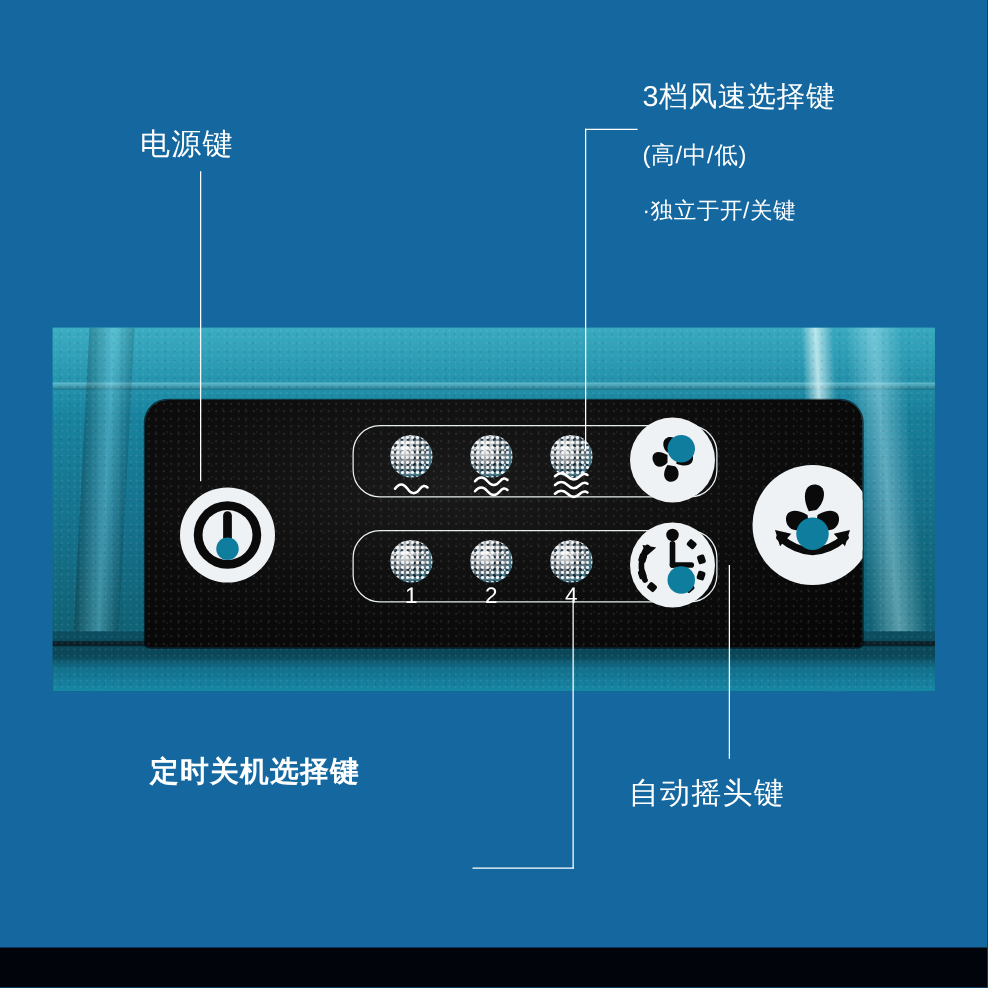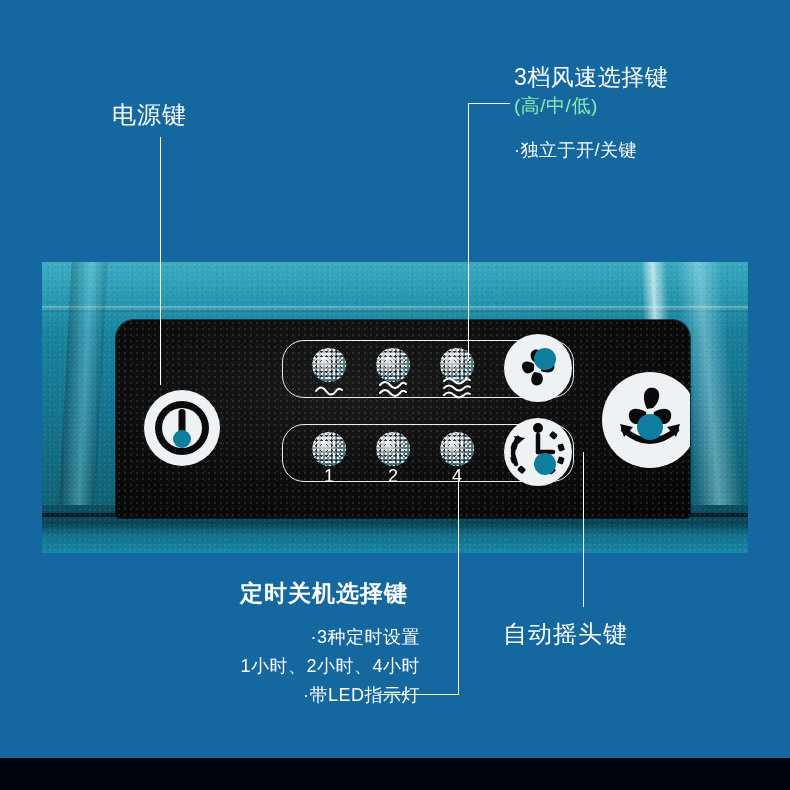--- a/index.html
+++ b/index.html
@@ -21,26 +21,26 @@
     background:#02040c;
   }
 
   
   .lbl{position:absolute;color:#ffffff;white-space:nowrap;}
   .lbl-power{left:112px;top:99px;font-size:24px;letter-spacing:1px;}
   .lbl-osc{left:503px;top:618px;font-size:24px;letter-spacing:1px;}
 
   .block-speed{position:absolute;left:514px;top:62px;}
   .block-speed .title{font-size:23px;font-weight:normal;color:#fff;letter-spacing:.5px;}
-  .block-speed .sub{font-size:19px;color:#86efac;margin-top:0;letter-spacing:.5px;}
+  .block-speed .sub{font-size:19px;color:#ffffff;margin-top:18px;letter-spacing:.5px;}
   .block-speed .bullets{margin-top:18px;}
   .block-speed .bullets div{font-size:18px;color:#fff;line-height:26px;letter-spacing:.5px;}
 
   .block-timer{position:absolute;left:120px;top:578px;width:300px;text-align:right;}
-  .block-timer .title{font-size:23px;font-weight:bold;color:#fff;letter-spacing:1px;text-align:right;padding-right:12px;}
+  .block-timer .title{font-size:23px;font-weight:bold;color:#fff;letter-spacing:1px;text-align:left;padding-right:12px;margin-top:24px;}
   .block-timer .bullets{margin-top:14px;}
   .block-timer .bullets div{font-size:18px;color:#fff;line-height:29px;letter-spacing:.5px;}
 
   
   .ln{position:absolute;background:#ffffff;}
   .ln-v{width:1.4px;}
   .ln-h{height:1.4px;}
 
   
   .photo{
@@ -260,23 +260,18 @@
   <div class="block-speed">
     <div class="title">3档风速选择键</div>
     <div class="sub">(高/中/低)</div>
     <div class="bullets">
       <div>·独立于开/关键</div>
     </div>
   </div>
 
   <div class="block-timer">
     <div class="title">定时关机选择键</div>
-    <div class="bullets">
-      <div>·3种定时设置</div>
-      <div>1小时、2小时、4小时</div>
-      <div>·带LED指示灯</div>
-    </div>
   </div>
 
   <div class="lbl lbl-osc">自动摇头键</div>
 
   <div class="bottom-band"></div>
 </div>
 
 </body></html>

